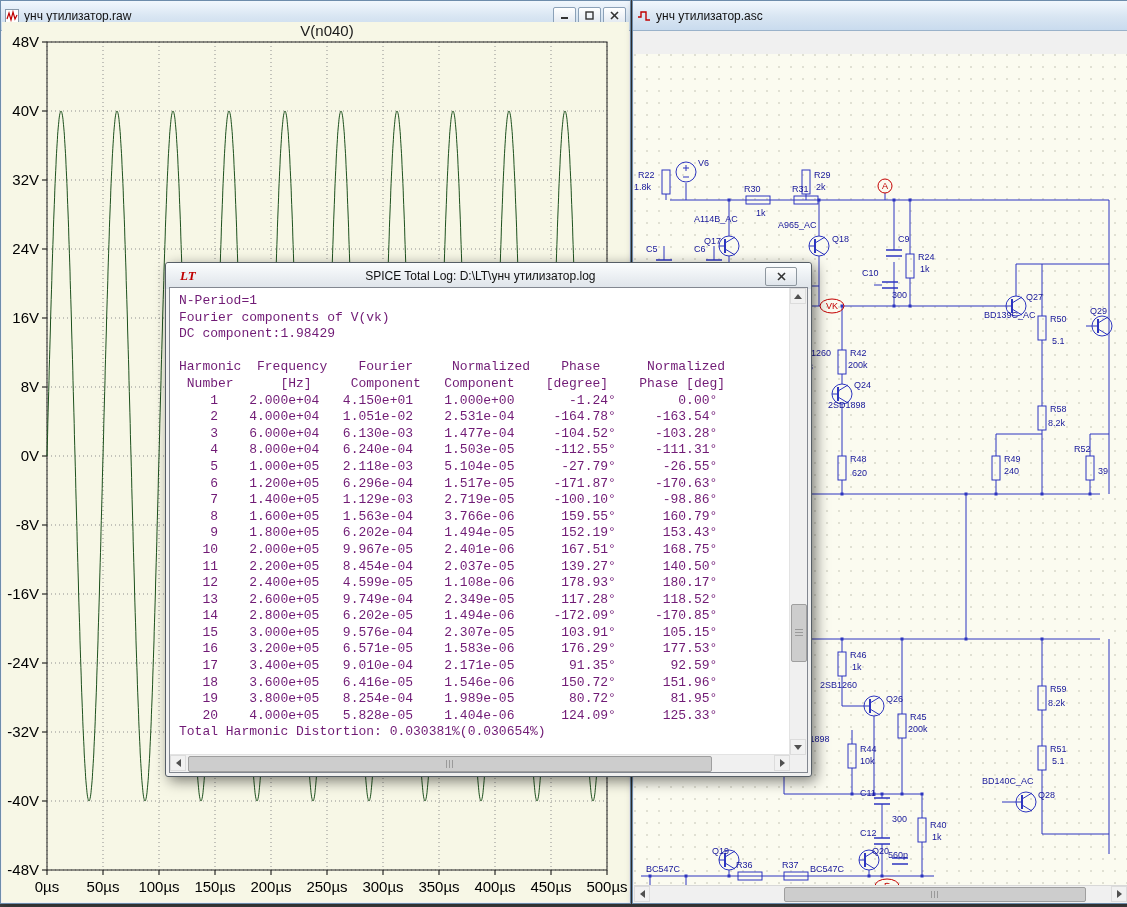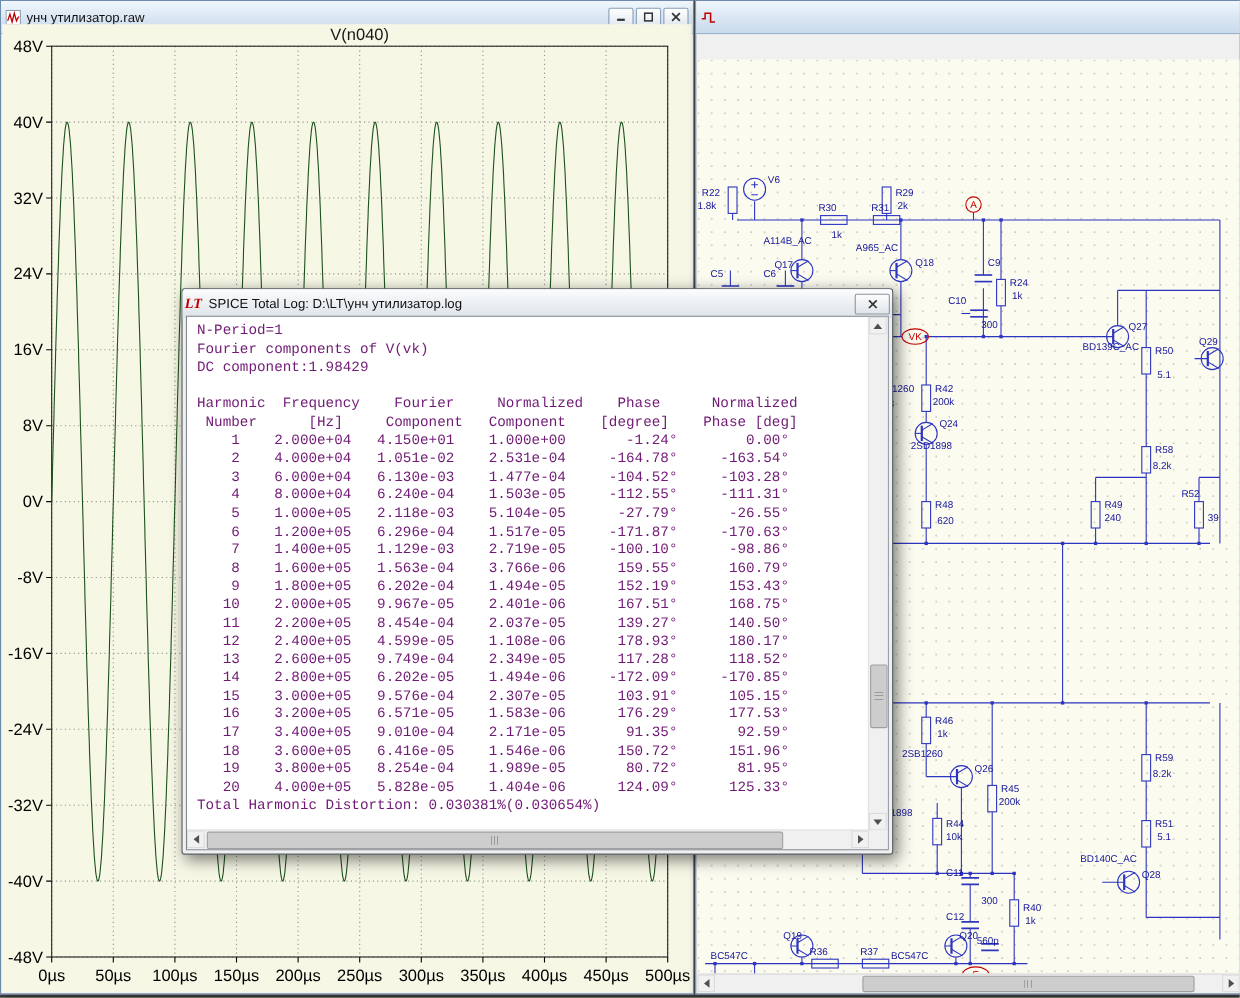--- a/index.html
+++ b/index.html
@@ -29,22 +29,22 @@
   .tri-left{width:0;height:0;border-top:4px solid transparent;border-bottom:4px solid transparent;border-right:5px solid #505050;}
   .tri-right{width:0;height:0;border-top:4px solid transparent;border-bottom:4px solid transparent;border-left:5px solid #505050;}
   .hthumb,.vthumb{position:absolute;background:#cdcdcd;border:1px solid #9f9f9f;border-radius:2px;}
   .hthumb::after{content:"";position:absolute;top:3px;bottom:3px;left:50%;width:8px;margin-left:-4px;
     background:repeating-linear-gradient(90deg,#9a9a9a 0 1px,transparent 1px 3px);}
   .vthumb::after{content:"";position:absolute;left:3px;right:3px;top:50%;height:8px;margin-top:-4px;
     background:repeating-linear-gradient(#9a9a9a 0 1px,transparent 1px 3px);}
   
   .dialog{position:absolute;left:165px;top:262px;width:645px;height:513px;background:#f0f0f0;
     border:1px solid #565e66;border-radius:3px;box-shadow:4px 4px 14px rgba(0,0,0,.5);}
-  .dlg-titlebar{height:26px;display:flex;align-items:center;gap:6px;padding:0 2px;font-size:12px;color:#111;
-    background:linear-gradient(#fbfdfe,#e9edf1 60%,#dde3e9);border-radius:3px 3px 0 0;}
+  .dlg-titlebar{height:26px;display:flex;align-items:center;gap:6px;padding:0 14px;font-size:12px;color:#111;
+    background:linear-gradient(#fbfdfe,#e9edf1 60%,#dde3e9);border-radius:3px 3px 0 0;text-align:center;}
   .dlg-icon{color:#c00000;font:italic bold 13px "Liberation Serif",serif;}
   .dlg-title{flex:1;white-space:nowrap;overflow:hidden;}
   .dlg-close{width:30px;height:17px;background:linear-gradient(#fdfdfd,#dfe5eb);border:1px solid #8e979f;border-radius:2px;
     display:flex;align-items:center;justify-content:center;}
   .dlg-body{position:absolute;left:3px;right:3px;top:24px;bottom:3px;background:#fff;border:1px solid #828790;overflow:hidden;}
   #log-pre{margin:0;padding:5px 0 0 9px;font:13px/16.6px "Liberation Mono","DejaVu Sans Mono",monospace;color:#701a75;}
   .vscroll{position:absolute;top:0;right:0;bottom:17px;width:17px;background:#f0f0f0;border-left:1px solid #e3e3e3;}
   .vscroll .vthumb{left:1px;width:14px;top:316px;height:56px;}
   .hscroll{position:absolute;left:0;right:17px;bottom:0;height:17px;background:#f0f0f0;border-top:1px solid #e3e3e3;}
   .hscroll .hthumb{top:1px;height:14px;left:18px;width:522px;}
@@ -162,20 +162,21 @@
   </div>
 </div>
 
 <div class="window" id="right-window">
   <div class="titlebar">
     <span>
       <svg width="14" height="14">
           <polyline points="1,8 4,8 4,3 9,3 9,11 13,11" fill="none" stroke="#c00000" stroke-width="1.4"></polyline>
         </svg>
     </span>
+    <span class="ttext">унч утилизатор.asc</span>
   </div>
   <div class="schem-area">
     <svg id="schem-svg" width="493" height="863" viewBox="0 0 493 863">
       <defs>
         <pattern id="dots" width="12" height="12" patternUnits="userSpaceOnUse">
           <circle cx="1" cy="1" r="0.7" fill="#b2b2a0"></circle>
         </pattern>
       </defs>
       <rect width="493" height="863" fill="url(#dots)"></rect>
       <g id="schem-content">

